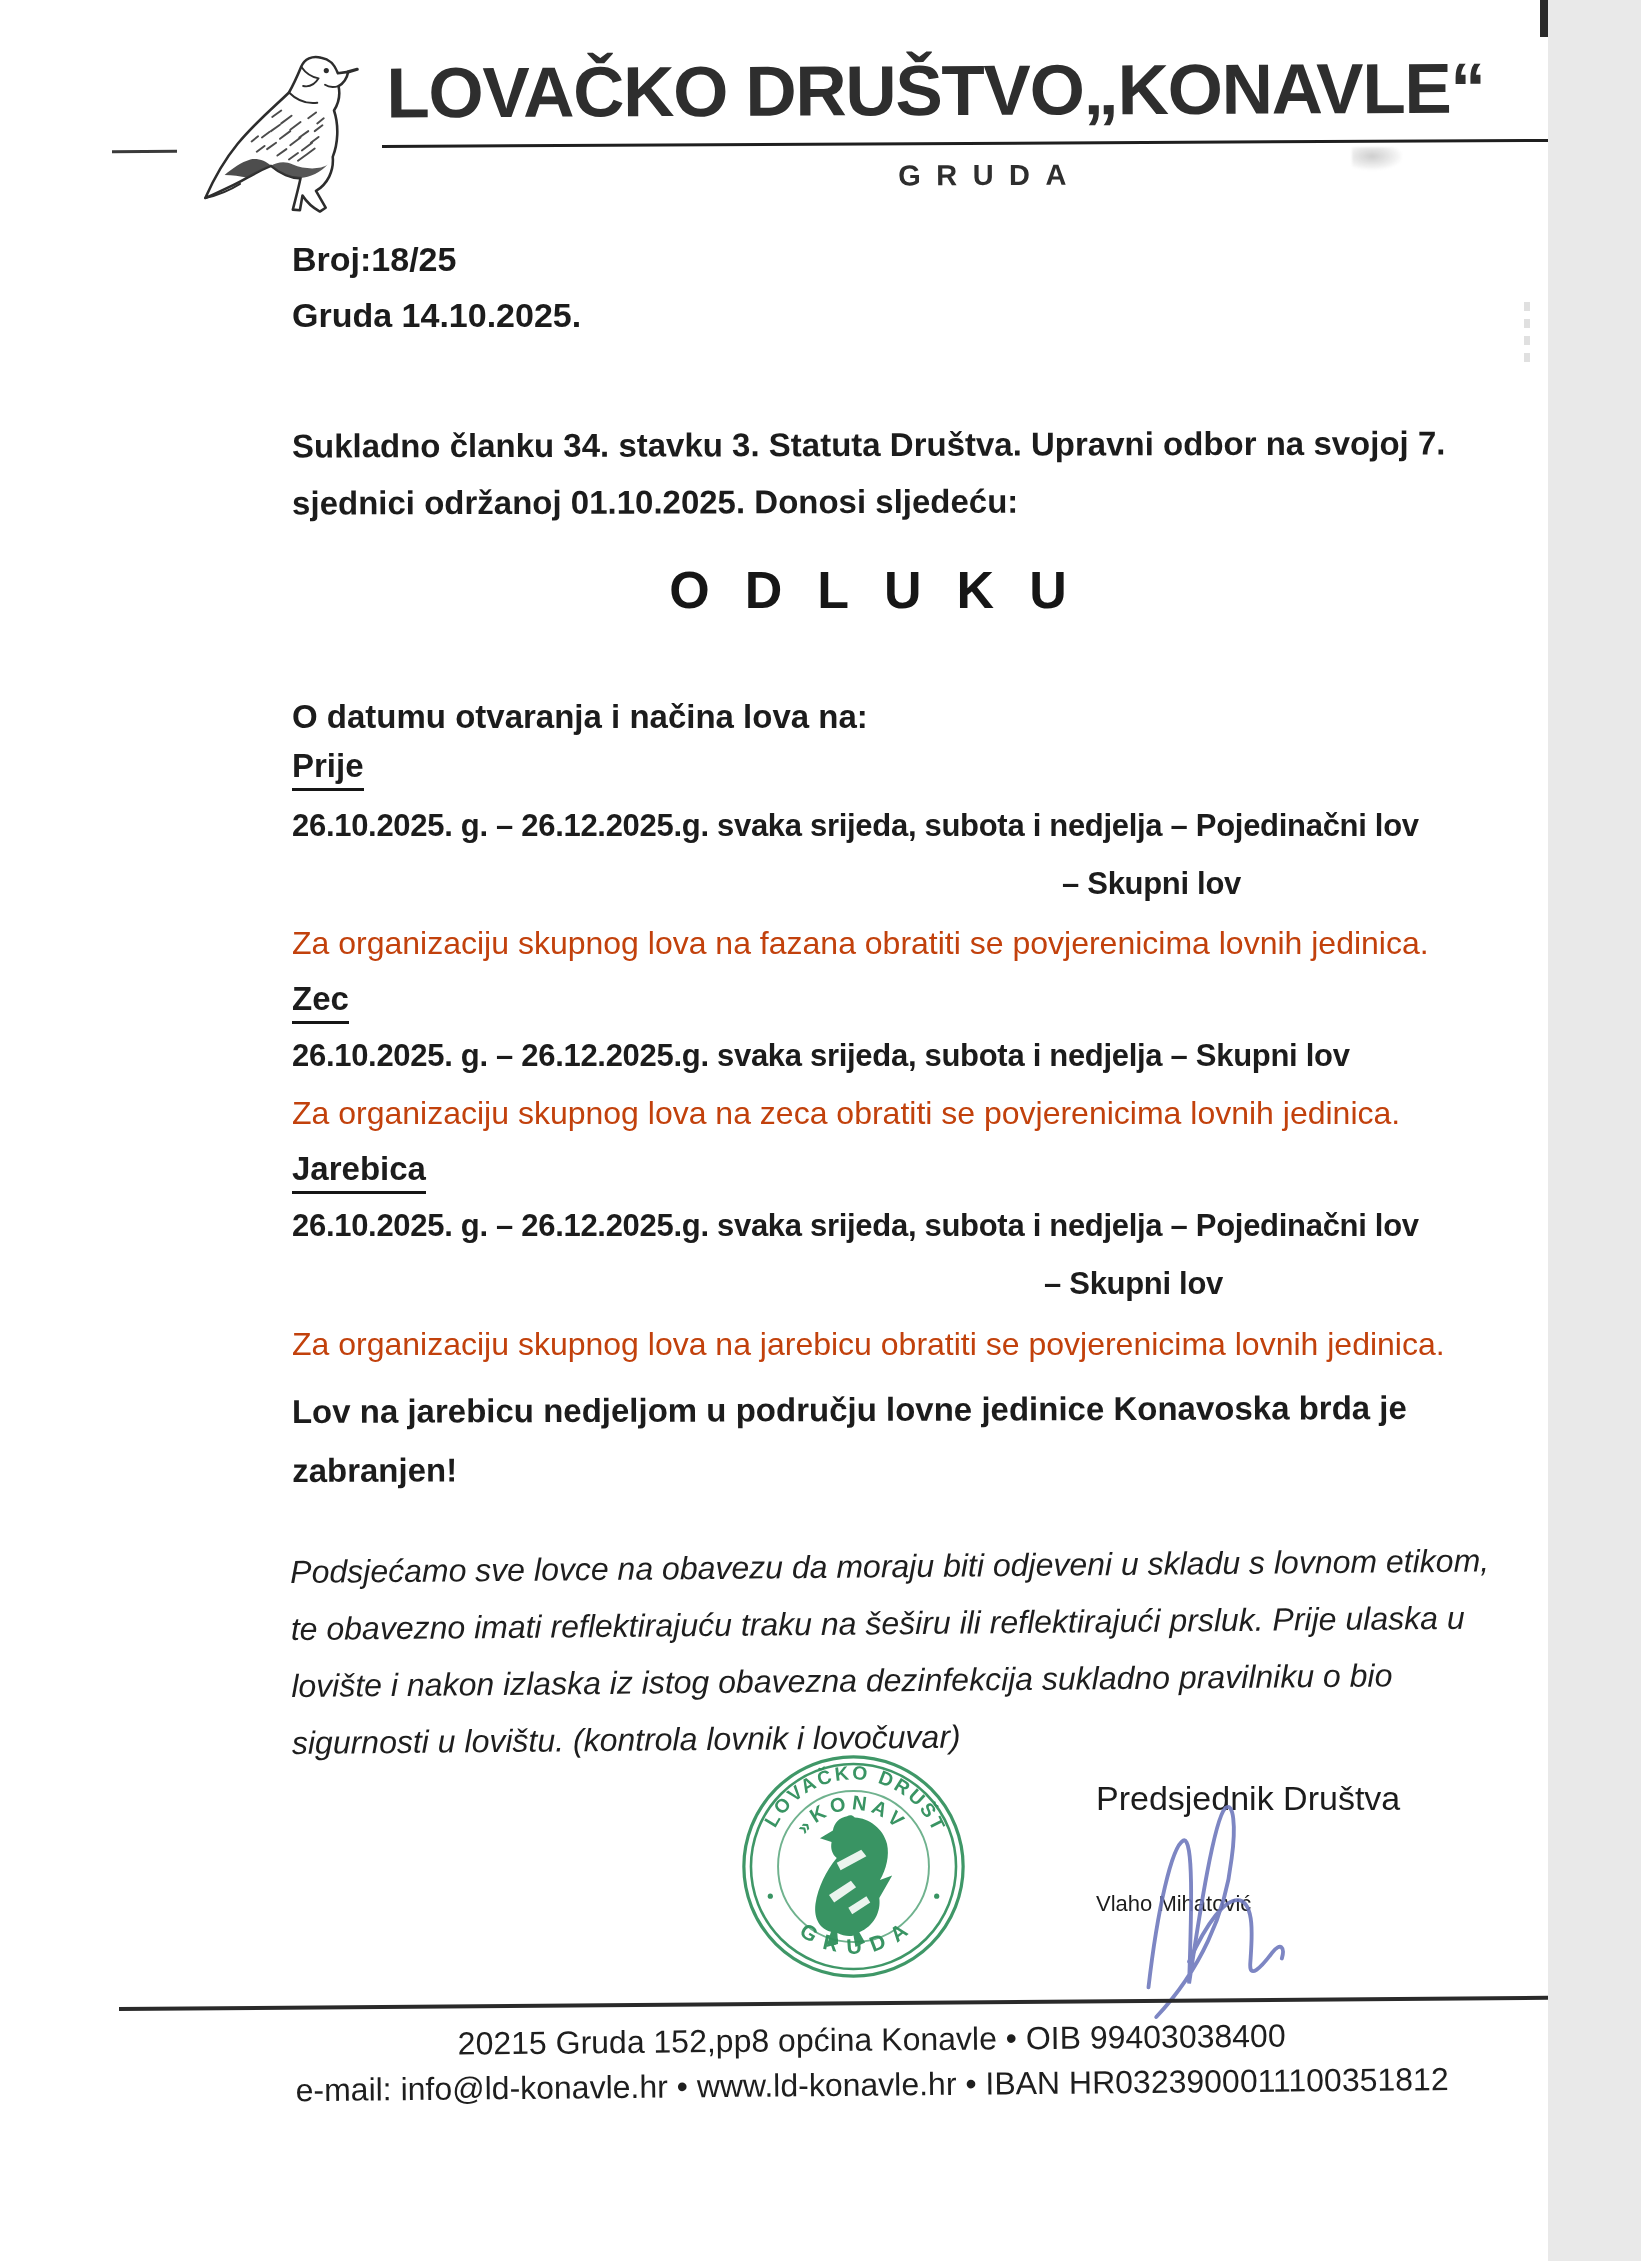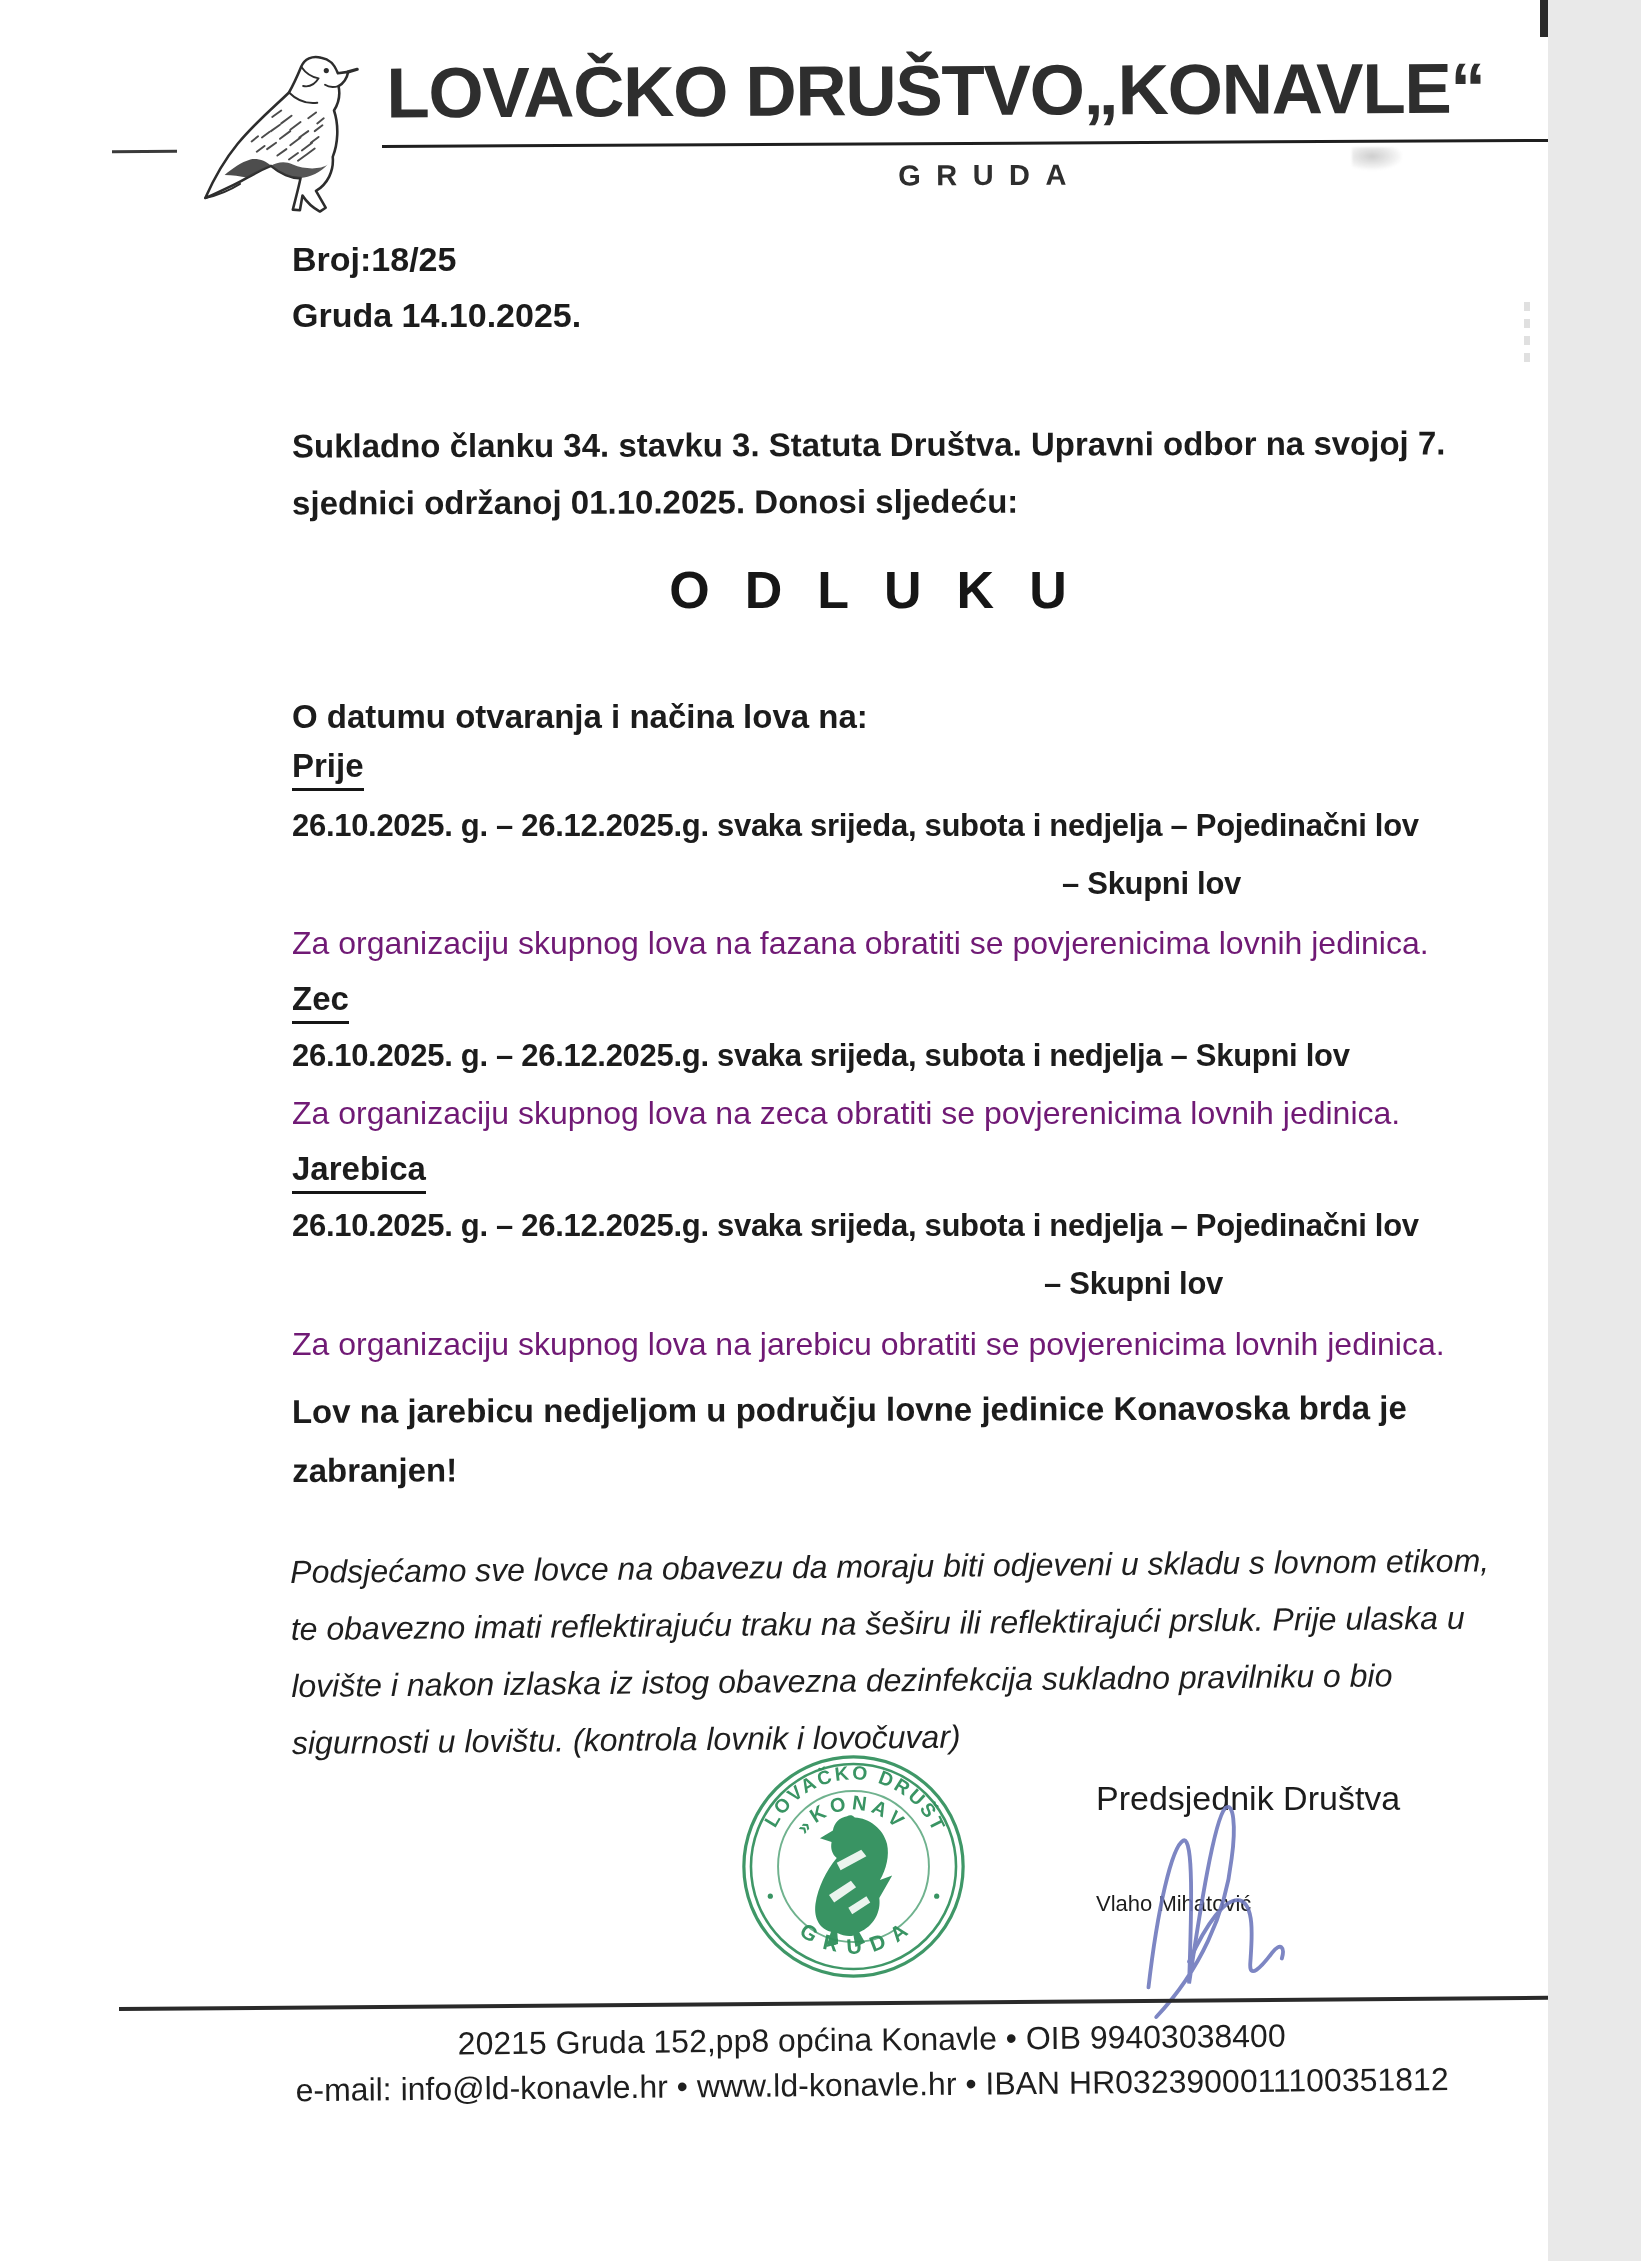--- a/index.html
+++ b/index.html
@@ -39,21 +39,21 @@
   .meta-date{left:292px;top:296px;font-size:34px;}
   .intro{left:292px;top:416px;font-size:33px;line-height:57px;transform:rotate(-0.15deg);}
   .odluku{
     left:292px;top:560px;width:1187px;text-align:center;
     font-size:52px;font-weight:700;letter-spacing:35px;color:#161616;
   }
   .subject{left:292px;top:698px;font-size:33px;}
   .species{font-size:33px;font-weight:700;}
   .species .u{display:inline-block;border-bottom:3.9px solid #161616;padding-bottom:2.6px;}
   .sched{font-size:31px;font-weight:700;letter-spacing:-0.3px;}
-  .note{font-size:32px;font-weight:400;color:#701a75;}
+  .note{font-size:32px;font-weight:400;color:#c2410c;}
   .pos-fazan-h{left:292px;top:747px;}
   .pos-fazan-s{left:292px;top:808px;}
   .pos-fazan-s2{left:1062px;top:866px;}
   .pos-fazan-n{left:292px;top:925px;}
   .pos-zec-h{left:292px;top:980px;}
   .pos-zec-s{left:292px;top:1038px;}
   .pos-zec-n{left:292px;top:1095px;}
   .pos-jar-h{left:292px;top:1150px;}
   .pos-jar-s{left:292px;top:1208px;}
   .pos-jar-s2{left:1044px;top:1266px;}

